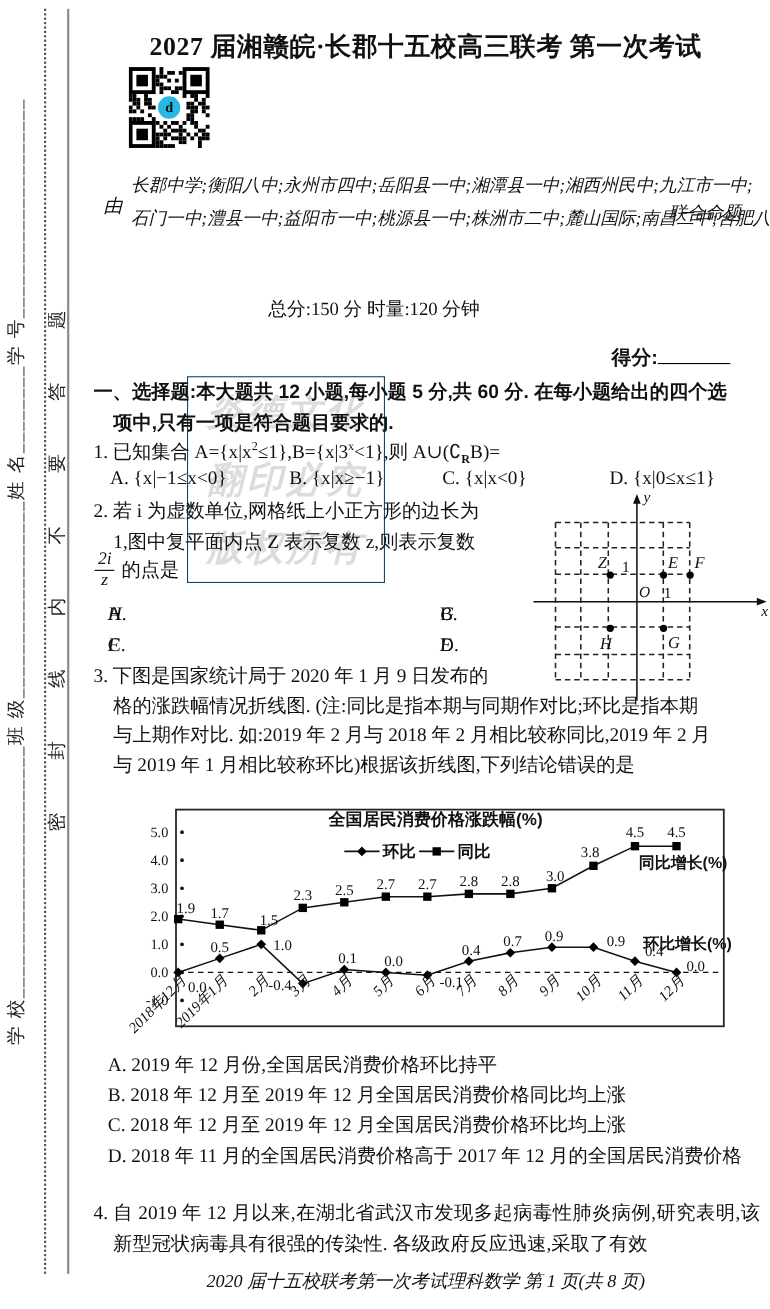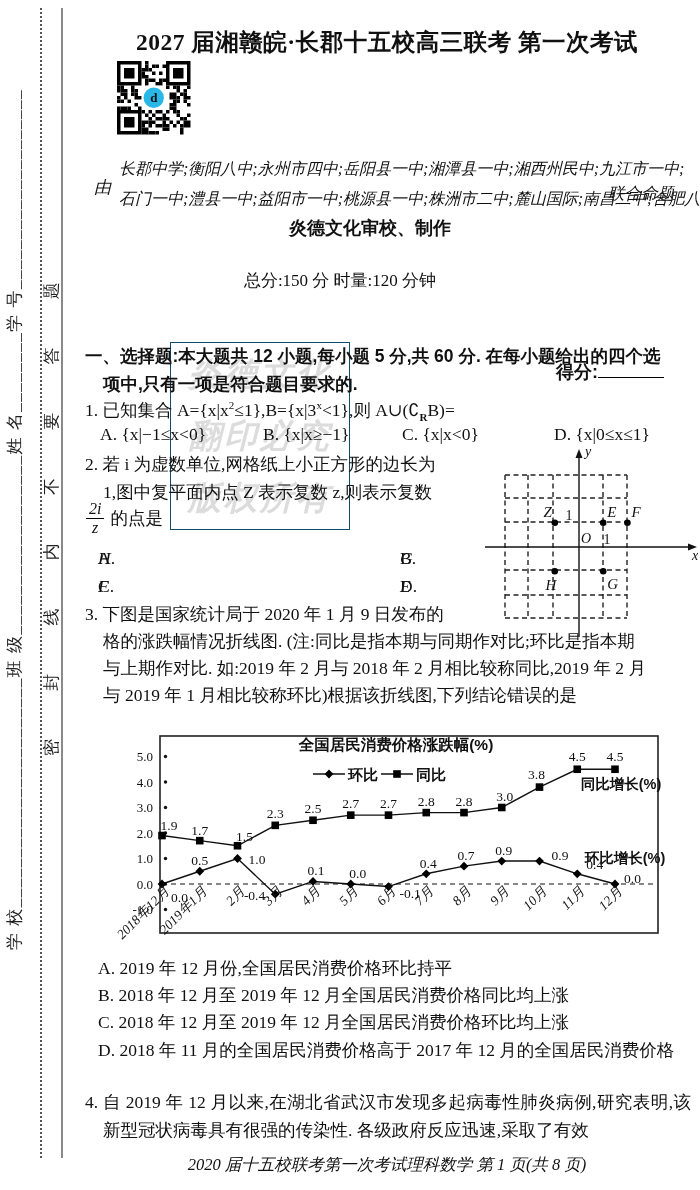--- a/index.html
+++ b/index.html
@@ -23,21 +23,21 @@
           font-weight:bold;white-space:nowrap;letter-spacing:.5px;}
   .qr{position:absolute;left:117px;top:61px;}
   .paper-title{position:absolute;left:160px;top:80px;width:420px;text-align:center;font-size:37px;
           font-weight:900;letter-spacing:2px;}
   .by{position:absolute;left:94px;top:176px;font-size:17px;font-style:italic;}
   .sch1{position:absolute;left:119px;top:159px;font-size:16px;font-style:italic;white-space:nowrap;}
   .sch2{position:absolute;left:119px;top:189px;font-size:16px;font-style:italic;white-space:nowrap;}
   .joint{position:absolute;left:608px;top:183px;font-size:16.5px;font-style:italic;}
   .producer{position:absolute;left:85px;top:216px;width:570px;text-align:center;font-size:18px;font-weight:bold;}
   .score-time{position:absolute;left:85px;top:269px;width:510px;text-align:center;font-size:17px;}
-  .score-row{position:absolute;left:556px;top:310px;font-size:18px;font-weight:bold;margin-top:47px;}
+  .score-row{position:absolute;left:556px;top:310px;font-size:18px;font-weight:bold;}
   .score-blank{display:inline-block;width:66px;height:20px;border-bottom:1.6px solid #000;}
   
   .sec{position:absolute;left:85px;top:342px;width:606px;font-weight:bold;font-size:17.5px;line-height:28px;white-space:nowrap;}
   .sec .l2{padding-left:18px;}
   .q1stem{position:absolute;left:85px;top:398px;font-size:17.5px;white-space:nowrap;}
   .q1stem sup{font-size:11px;} .q1stem sub{font-size:11px;font-weight:bold;}
   .optrow{position:absolute;left:0;top:0;width:700px;font-size:17.5px;}
   .optrow span{position:absolute;white-space:nowrap;}
   .q1opts{top:424px;} .q1opts .oA{left:100px;} .q1opts .oB{left:263px;} .q1opts .oC{left:402px;} .q1opts .oD{left:554px;}
   .q2l1{position:absolute;left:85px;top:452px;font-size:17.5px;white-space:nowrap;}
@@ -208,21 +208,20 @@
       <rect x="3.5" y="52.5" width="17.5" height="17.5" fill="#fff"></rect>
       <rect x="7" y="56" width="10.5" height="10.5" fill="#000"></rect>
       <rect x="24.849999999999998" y="24.849999999999998" width="23.8" height="23.8" rx="5" fill="#fff"></rect>
       <circle cx="36.75" cy="36.75" r="10.15" fill="#29b7e5"></circle>
       <text x="36.75" y="41.25" text-anchor="middle" font-size="13" font-weight="bold" fill="#fff" font-family="&quot;Liberation Sans&quot;,&quot;DejaVu Sans&quot;,sans-serif">d</text>
     </svg>
   <div class="by">由</div>
   <div class="sch1">长郡中学;衡阳八中;永州市四中;岳阳县一中;湘潭县一中;湘西州民中;九江市一中;</div>
   <div class="sch2">石门一中;澧县一中;益阳市一中;桃源县一中;株洲市二中;麓山国际;南昌二中;合肥八中</div>
   <div class="joint">联合命题</div>
-  <div class="producer sans">炎德文化审校、制作</div>
   <div class="score-time">总分:150 分   时量:120 分钟</div>
   <div class="score-row sans">
     <span>得分:</span><span class="score-blank"></span>
   </div>
 
   <div class="sec sans">
     <div class="l1">一、选择题:本大题共 12 小题,每小题 5 分,共 60 分. 在每小题给出的四个选</div>
     <div class="l2">项中,只有一项是符合题目要求的.</div>
   </div>
 

